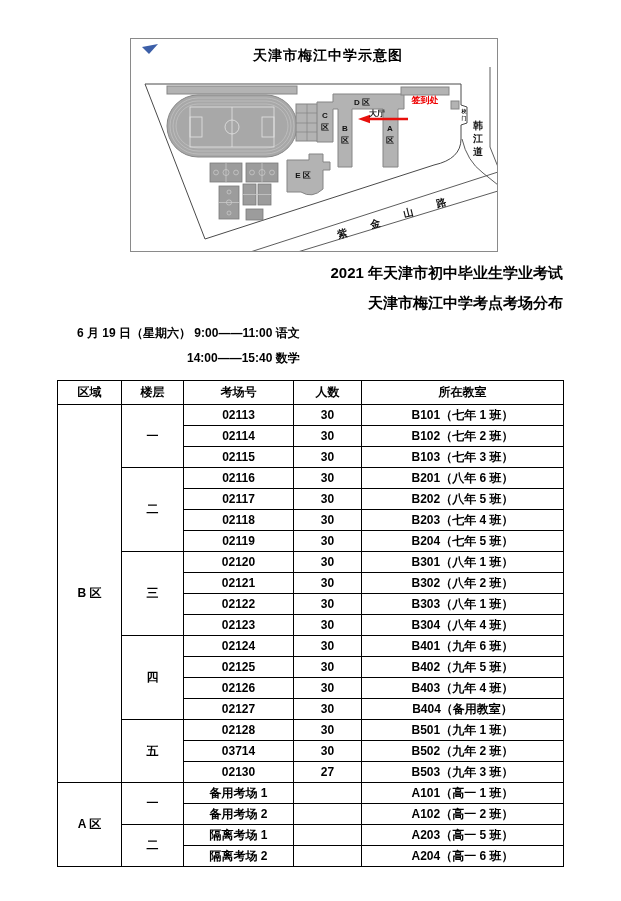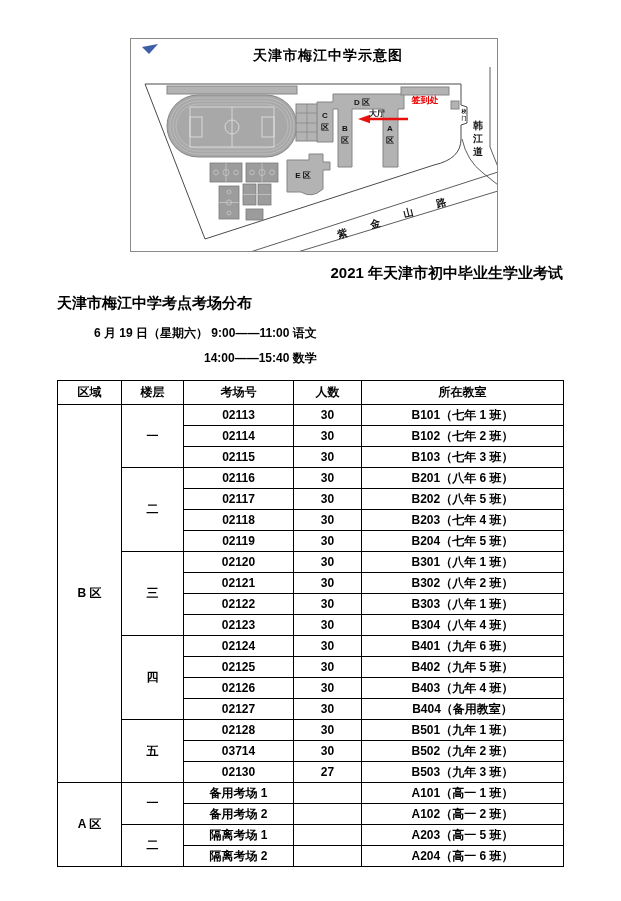--- a/index.html
+++ b/index.html
@@ -18,24 +18,24 @@
   .road{fill:none;stroke:#4a4a4a;stroke-width:0.9;}
   .zone-label{font-size:8px;font-weight:bold;fill:#111;}
   .tiny-label{font-size:5px;font-weight:bold;fill:#111;}
   .road-label{font-size:10px;font-weight:bold;fill:#111;}
   .track-outer{fill:#a8a8a8;stroke:#888;stroke-width:1;}
   .lane{fill:none;stroke:#c4c4c4;stroke-width:0.7;}
   .field-line{fill:none;stroke:#e3e3e3;stroke-width:0.8;}
   
   .title1{position:absolute;top:264px;left:57px;width:506px;text-align:right;
           font-size:15px;font-weight:bold;}
-  .title2{position:absolute;top:294px;left:57px;width:506px;text-align:left;
+  .title2{position:absolute;top:294px;left:57px;width:506px;text-align:right;
           font-size:15px;font-weight:bold;}
   
-  .sched{position:absolute;top:321px;left:64px;width:506px;display:flex;}
+  .sched{position:absolute;top:321px;left:47px;width:506px;display:flex;}
   .sched-cell{box-sizing:border-box;}
   .sched-cell.left{width:252px;}
   .sched-cell.right{width:254px;border-left:1.5px solid #000;}
   .sched-line{font-size:12px;font-weight:bold;line-height:25px;white-space:nowrap;}
   .sched-cell.left .l1{padding-left:30px;}
   .sched-cell.left .l2{padding-left:140px;}
   .sched-cell.right .l1{padding-left:8px;}
   .sched-cell.right .l2{padding-left:116px;}
   
   .exam-table{position:absolute;top:380px;left:57px;width:506px;

